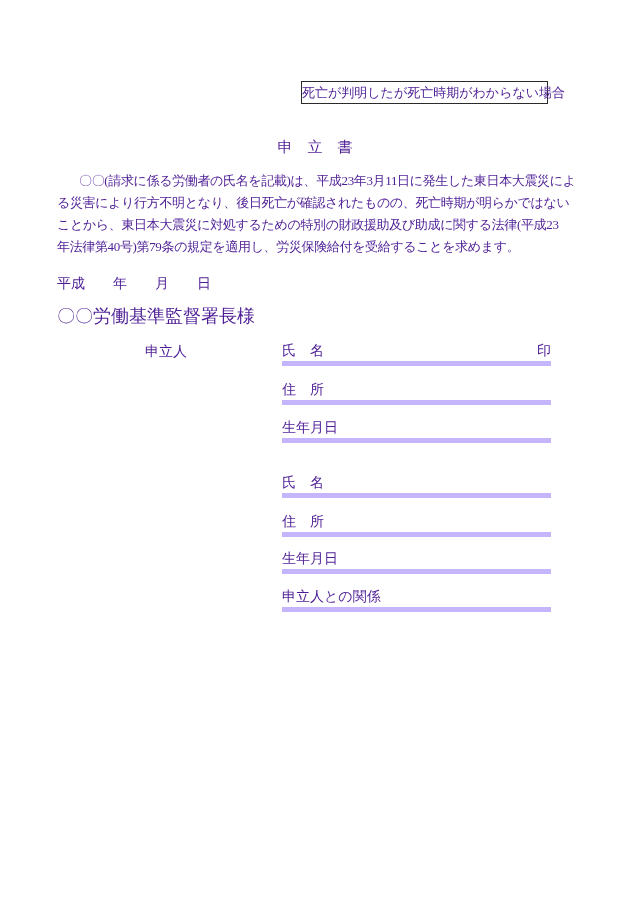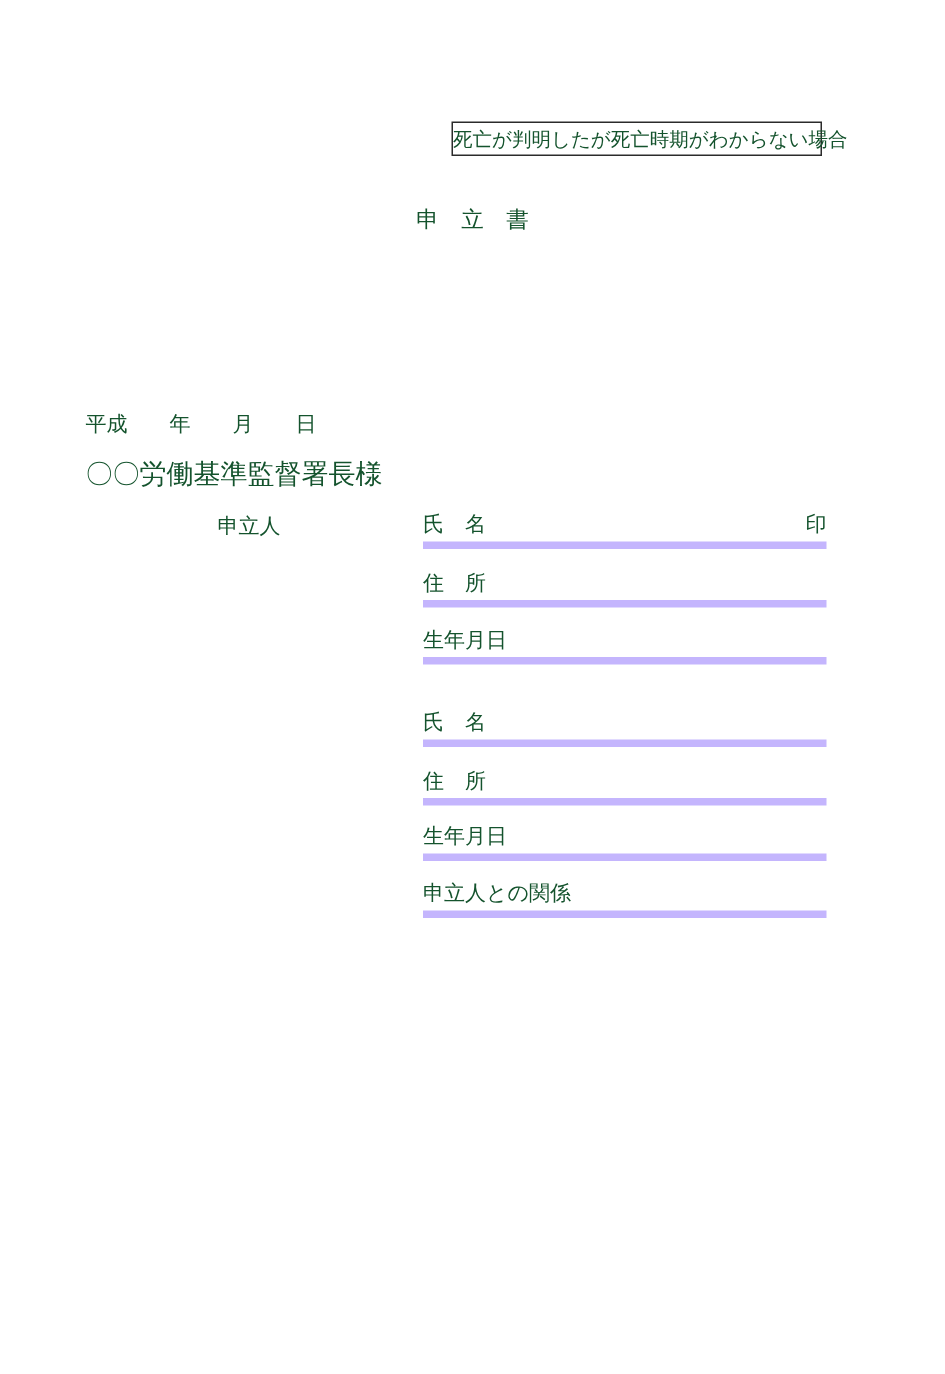--- a/index.html
+++ b/index.html
@@ -7,21 +7,21 @@
     padding: 0;
     background: #ffffff;
   }
   .page {
     position: relative;
     width: 630px;
     height: 916px;
     background: #ffffff;
     overflow: hidden;
     font-family: "Liberation Serif", "DejaVu Serif", serif;
-    color: #14532d;
+    color: #4c1d95;
   }
   .tag-box {
     position: absolute;
     left: 301px;
     top: 81px;
     width: 245px;
     height: 21px;
     border: 1px solid #2b2b2b;
     font-size: 13px;
     line-height: 21px;
@@ -104,20 +104,26 @@
 </style>
 </head>
 <body>
 
 <div class="page">
 
   <div class="tag-box">死亡が判明したが死亡時期がわからない場合</div>
 
   <div class="doc-title">申　立　書</div>
 
+  <div class="paragraph">
+    <div class="body-line first">〇〇(請求に係る労働者の氏名を記載)は、平成23年3月11日に発生した東日本大震災によ</div>
+    <div class="body-line">る災害により行方不明となり、後日死亡が確認されたものの、死亡時期が明らかではない</div>
+    <div class="body-line">ことから、東日本大震災に対処するための特別の財政援助及び助成に関する法律(平成23</div>
+    <div class="body-line">年法律第40号)第79条の規定を適用し、労災保険給付を受給することを求めます。</div>
+  </div>
 
   <div class="date-line">平成　　年　　月　　日</div>
 
   <div class="addressee">〇〇労働基準監督署長様</div>
 
   <div class="section-label sl-petitioner">申立人</div>
 
   <div class="field-row r1">
     <span>氏　名</span>
     <span class="seal">印</span>

